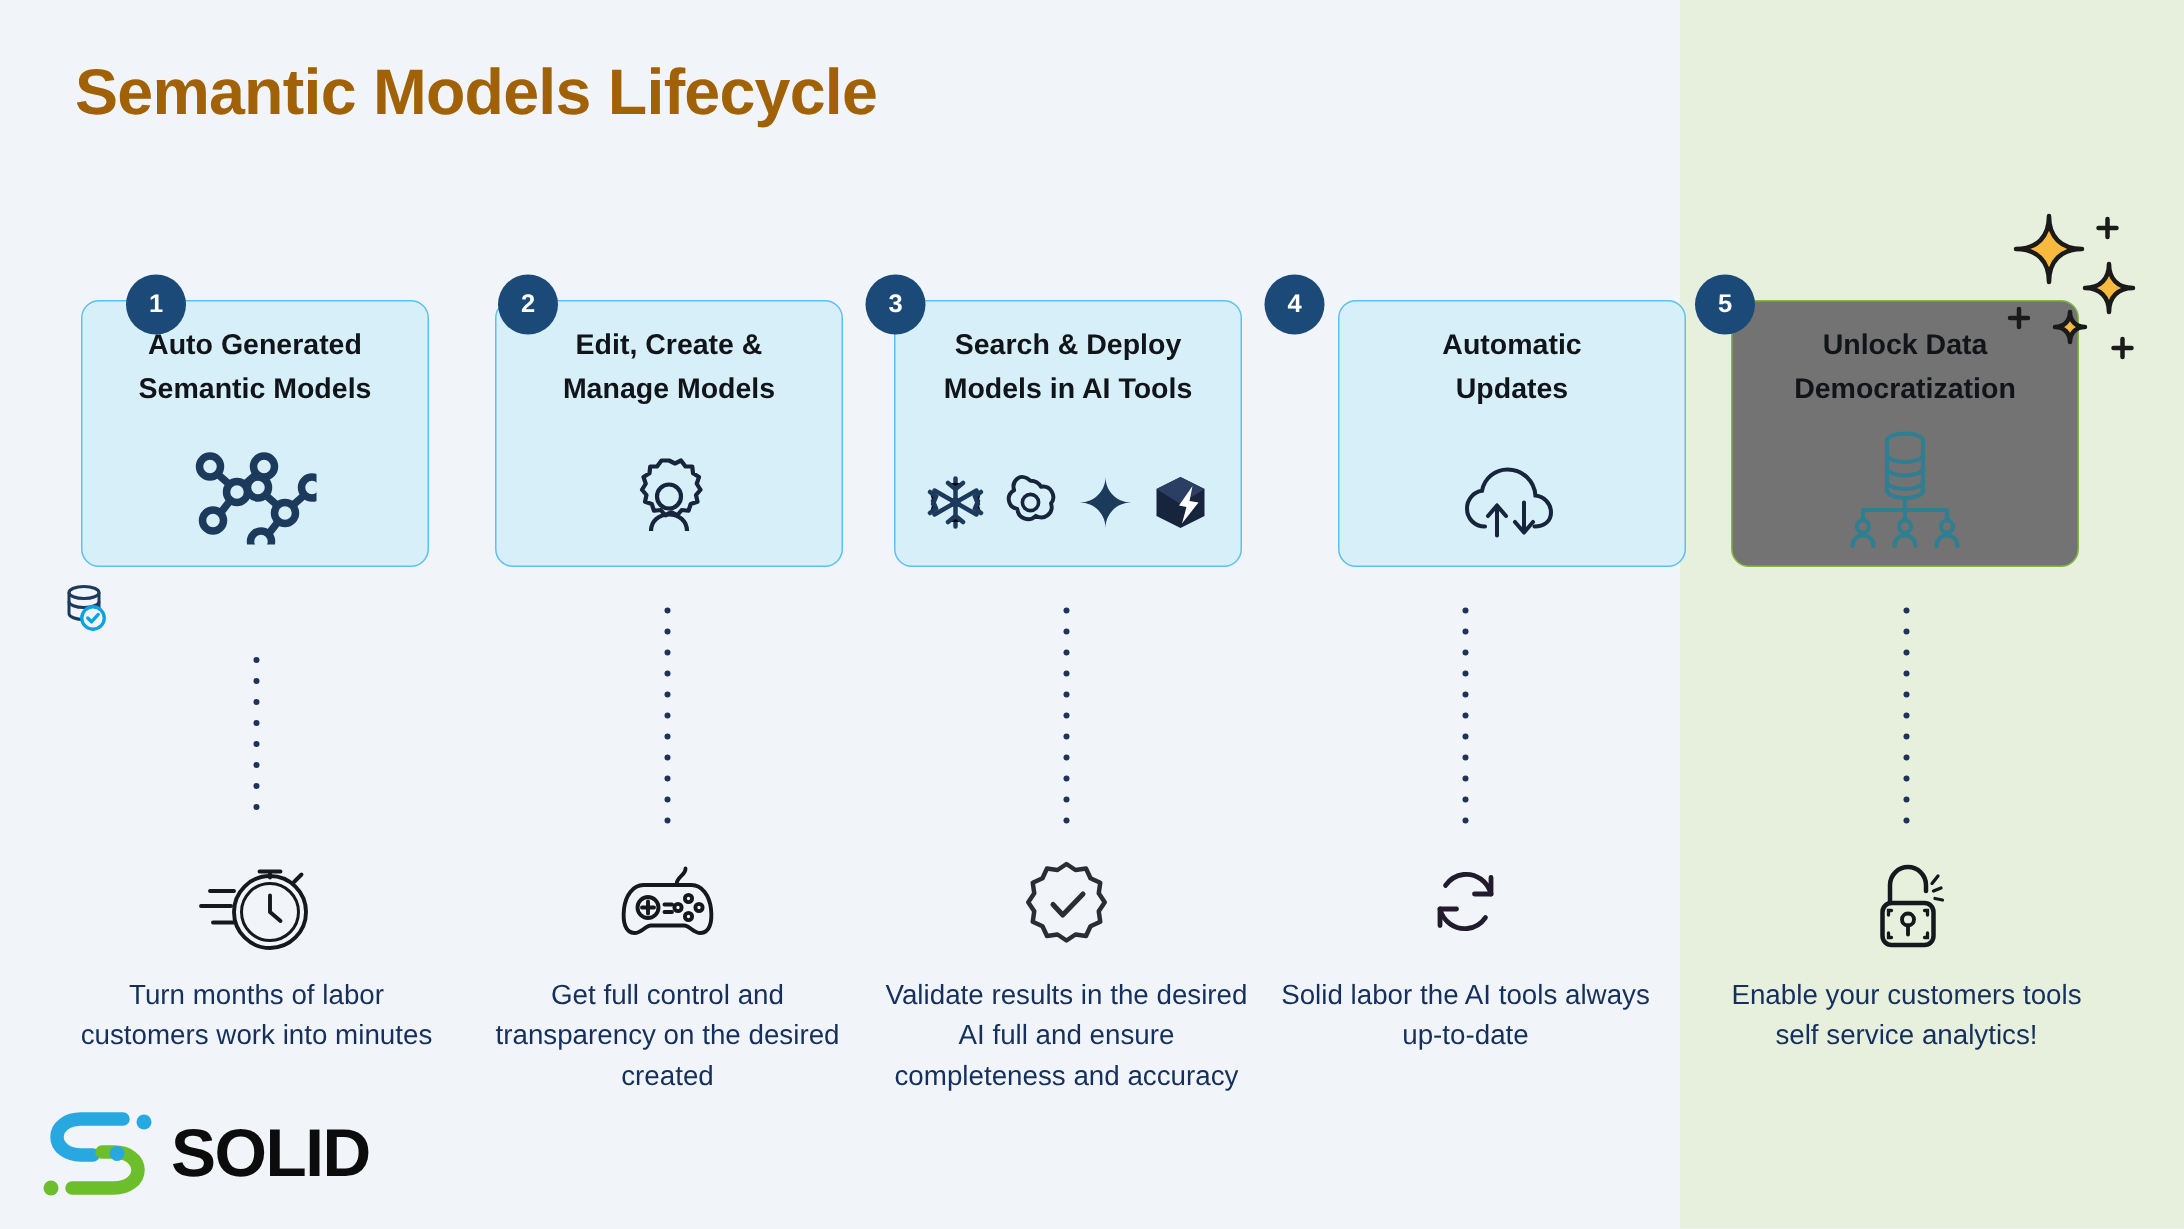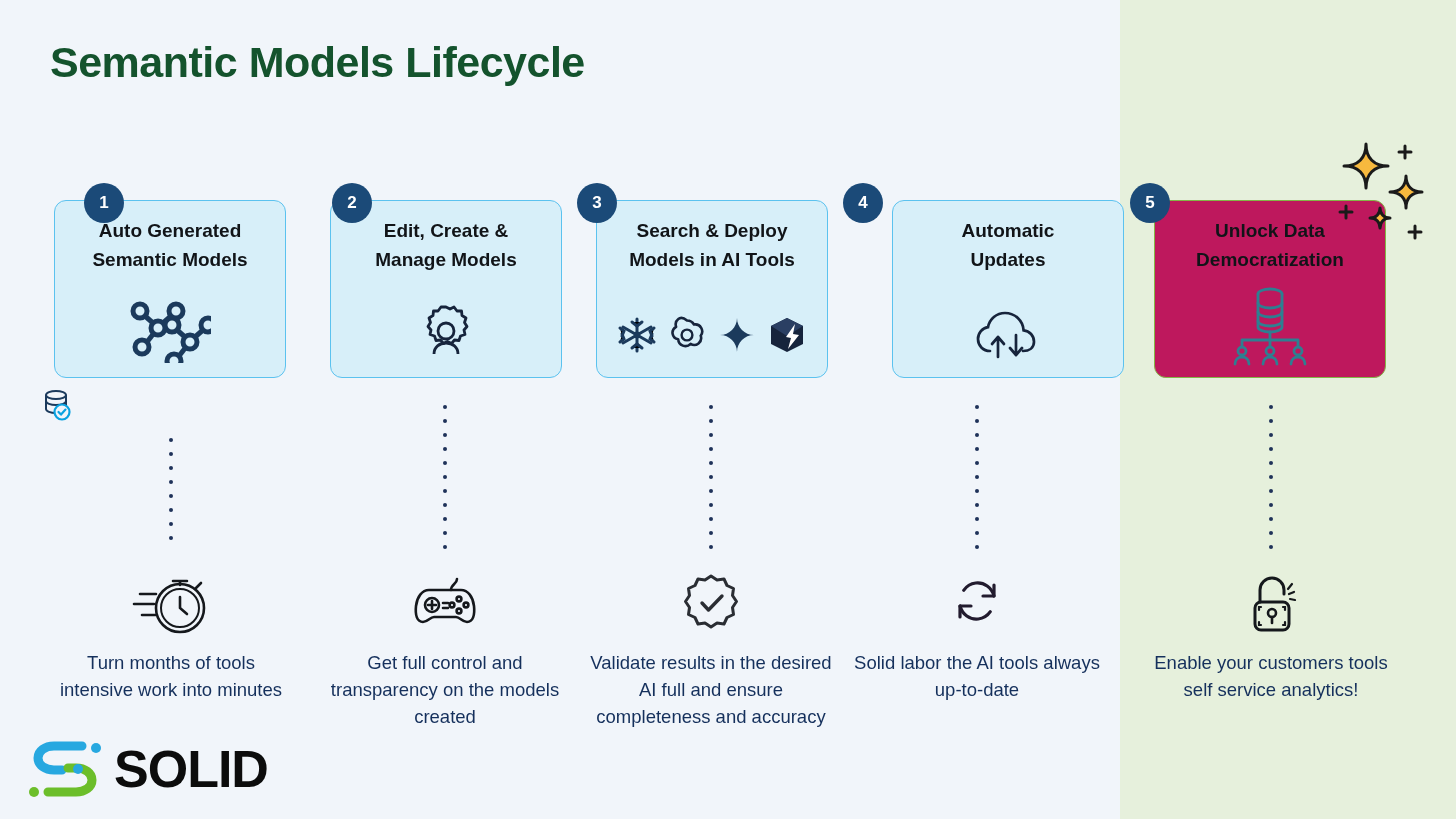--- a/index.html
+++ b/index.html
@@ -9,29 +9,29 @@
     background:#f1f5fa;
     position:relative;
     overflow:hidden;
   }
   #green-panel{
     position:absolute; left:1120px; top:0; width:336px; height:819px;
     background:#e6f0dc;
   }
   #page-title{
     position:absolute; left:50px; top:38px;
-    font-size:43px; font-weight:bold; color:#14532d;
+    font-size:43px; font-weight:bold; color:#a16207;
     letter-spacing:-0.5px;
   }
   .column{ position:absolute; top:0; width:270px; height:819px; }
   .card{
     position:absolute; top:200px; width:232px; height:178px;
     background:#d7eff9; border:1.5px solid #5bc2ef; border-radius:12px;
   }
-  .card.green{ background:#be185d; border-color:#83b646; }
+  .card.green{ background:#737373; border-color:#83b646; }
   .badge{
     position:absolute; top:183px; left:-20px;
     width:40px; height:40px; border-radius:50%;
     background:#1b4a78; color:#fff;
     font-size:17px; font-weight:bold;
     display:flex; align-items:center; justify-content:center;
     z-index:5;
   }
   .card-title{
     position:absolute; top:16px; left:0; width:100%;
@@ -62,21 +62,21 @@
     position:absolute; top:572px; left:0; width:100%;
     display:flex; justify-content:center;
   }
   .bottom-text{
     position:absolute; top:650px; left:0; width:100%;
     text-align:center; font-size:18.5px; color:#15305c;
     line-height:1.45; padding:0 12px;
   }
   #sparkles{ position:absolute; left:1330px; top:138px; }
   #logo{ position:absolute; left:26px; top:738px; display:flex; align-items:center; gap:10px; }
-  #logo-text{ font-size:52px; font-weight:bold; color:#0c0c0c; letter-spacing:-1px; }
+  #logo-text{ font-size:45px; font-weight:bold; color:#0c0c0c; letter-spacing:-1px; }
 </style>
 </head>
 <body>
 
 <div id="green-panel"></div>
 
 <h1 id="page-title">Semantic Models Lifecycle</h1>
 
 <div class="column" style="left:36px;">
   <div class="badge" style="left:48px;">1</div>
@@ -131,21 +131,21 @@
       <g fill="none" stroke="#15181c" stroke-width="2.6" stroke-linecap="round">
         <circle cx="50" cy="36" r="24"></circle>
         <circle cx="50" cy="36" r="19" stroke-width="2"></circle>
         <path d="M50 36V25M50 36l7 6"></path>
         <path d="M43 9h14M50 9v4"></path>
         <path d="M66 16l5-5"></path>
         <path d="M10 22h16M4 32h20M12 43h14"></path>
       </g>
     </svg>
   </div>
-  <div class="bottom-text">Turn months of tools intensive work into minutes</div>
+  <div class="bottom-text">Turn months of labor customers work into minutes</div>
 </div>
 
 <div class="column" style="left:310px;">
   <div class="badge" style="left:22px;">2</div>
   <div class="card" style="left:20px;">
     <div class="card-title">Edit, Create &amp;<br>Manage Models</div>
     <div class="card-icon">
       <svg width="62" height="62" viewBox="0 0 62 62">
         <g fill="none" stroke="#16243c" stroke-width="2.8" stroke-linejoin="round">
           <path d="M31 6l4 2 4-2 3 4 4.5 0 0.5 4.5 4 2.5-1.5 4.5 2.5 4-3 3.5 1 4.5-4.5 1.5-1.5 4.5-4.5-0.5-3 3.5-4-2-4 2-3-3.5-4.5 0.5-1.5-4.5-4.5-1.5 1-4.5-3-3.5 2.5-4-1.5-4.5 4-2.5 0.5-4.5 4.5 0 3-4z"></path>
@@ -176,21 +176,21 @@
           <path d="M25 29v8M21 33h8"></path>
         <circle cx="52" cy="27" r="2.4"></circle>
           <circle cx="59" cy="33" r="2.4"></circle>
         <circle cx="52" cy="39" r="2.4"></circle>
           <circle cx="45" cy="33" r="2.4"></circle>
         <path d="M36 31h5M36 36h5"></path>
         <path d="M44 18c0-6 6-6 6-11"></path>
       </g>
     </svg>
   </div>
-  <div class="bottom-text">Get full control and transparency on the models created</div>
+  <div class="bottom-text">Get full control and transparency on the desired created</div>
 </div>
 
 <div class="column" style="left:576px;">
   <div class="badge" style="left:1px;">3</div>
   <div class="card" style="left:20px;">
     <div class="card-title">Search &amp; Deploy<br>Models in AI Tools</div>
     <div class="card-icon" style="bottom:22px;">
       <svg width="40" height="40" viewBox="0 0 40 40">
         <g stroke="#1b3a5c" stroke-width="3" stroke-linecap="round">
           <path d="M20 4v32M6 12l28 16M34 12L6 28"></path>

